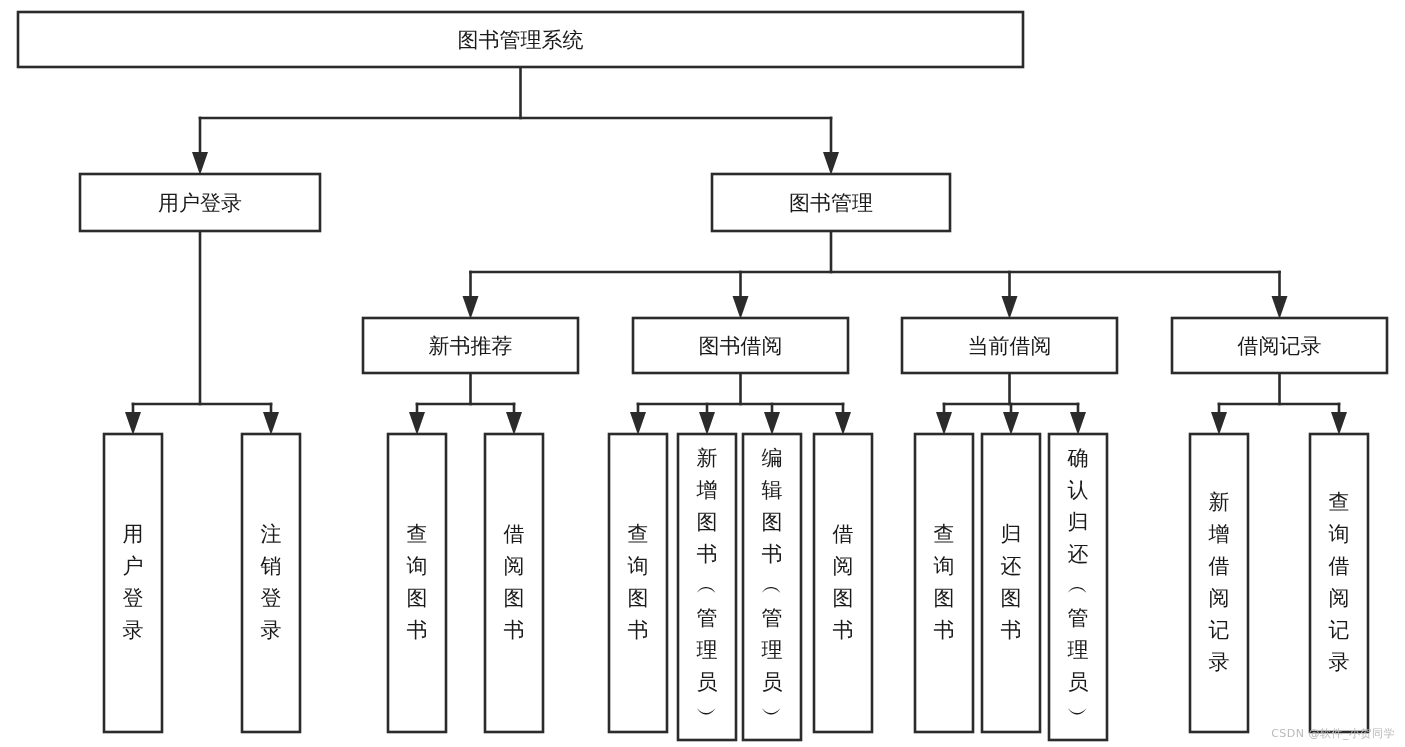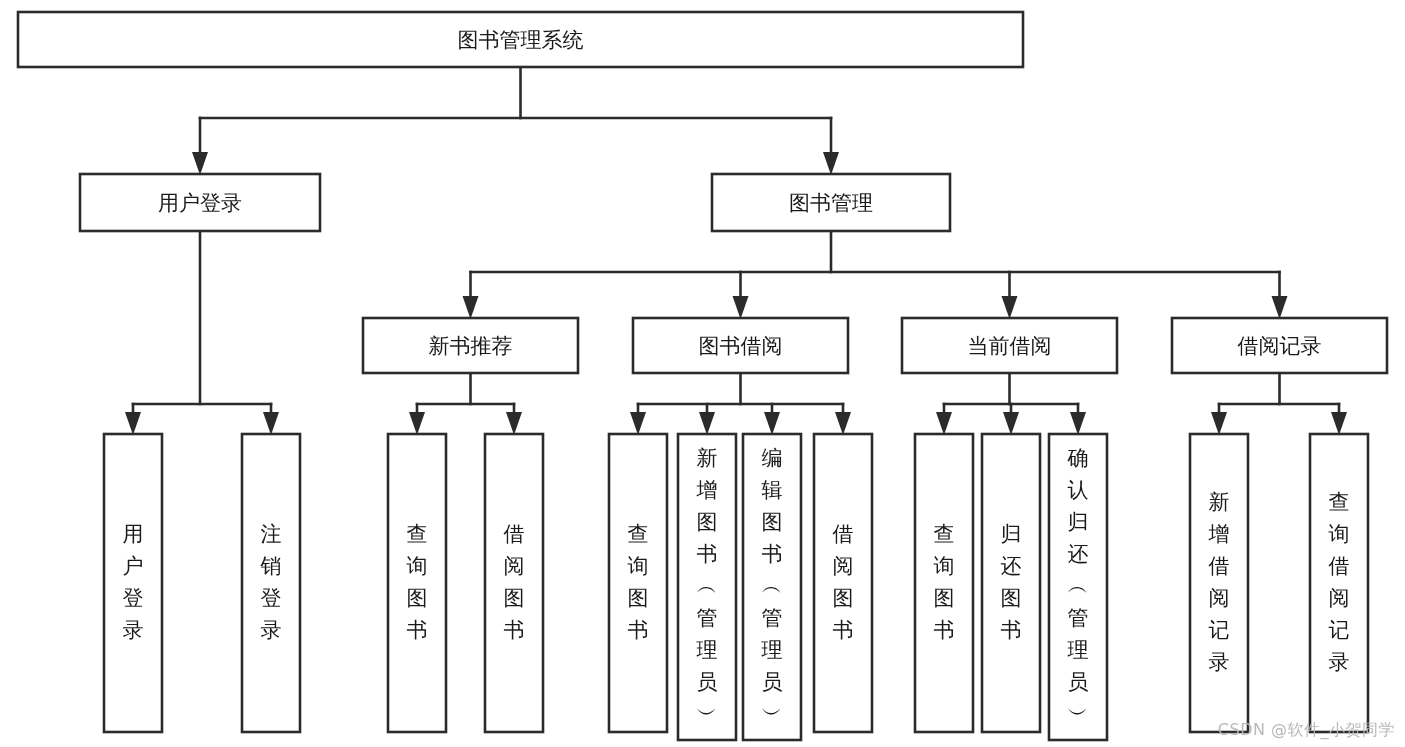--- a/index.html
+++ b/index.html
@@ -53,21 +53,21 @@
     font-family: "DejaVu Sans", "Liberation Sans", sans-serif;
     font-size: 21px;
     fill: #1a1a1a;
     text-anchor: middle;
   }
   .watermark {
     position: absolute;
     right: 10px;
     bottom: 6px;
     font-family: "DejaVu Sans", "Liberation Sans", sans-serif;
-    font-size: 16px;
+    font-size: 11px;
     color: #b9b9b9;
     letter-spacing: 0.5px;
     user-select: none;
     pointer-events: none;
     text-align: right;
   }
 </style>
 </head>
 <body>
 

